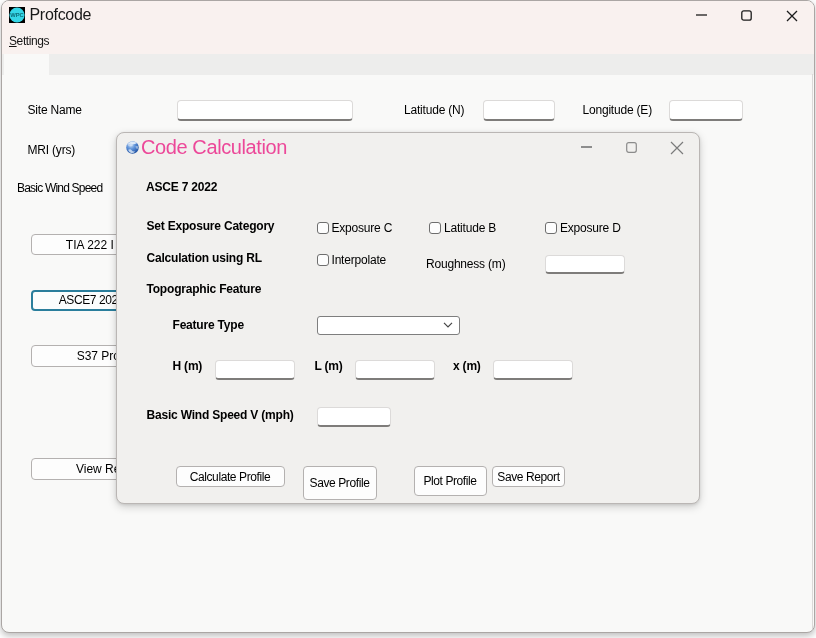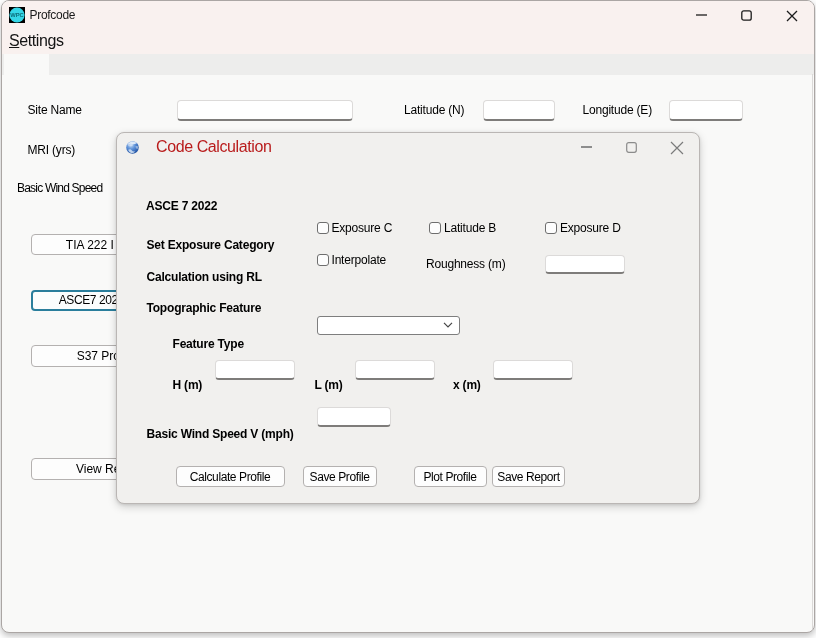--- a/index.html
+++ b/index.html
@@ -7,21 +7,21 @@
   .abs { position:absolute; }
   #win { position:absolute; left:1px; top:0px; width:813.5px; height:633px;
          background:#f9f9f8; border:1px solid #aba6a4; border-radius:8px;
          box-shadow:0 3px 7px rgba(0,0,0,0.26); overflow:hidden; }
   #titlebar { position:absolute; left:0; top:0; width:100%; height:30px; background:#f9f1ef; }
   #menubar  { position:absolute; left:0; top:30px; width:100%; height:23px; background:#f9f1ef; }
   #tabstrip { position:absolute; left:0; top:53px; width:100%; height:21px; background:#ededec; }
   #tabsel   { position:absolute; left:2px; top:53px; width:45px; height:21px; background:#f9f9f8; }
   #pageborder { position:absolute; left:1px; top:73px; width:810px; height:557px; border-right:1px solid #dbd9d8; }
   .lbl { position:absolute; font-size:12px; line-height:12px; color:#000; white-space:nowrap; letter-spacing:-0.2px; }
-  .b { font-weight:bold;margin-top:19px; }
+  .b { font-weight:bold; }
   .tb { position:absolute; background:#fff; border:1px solid #dcdad9; border-bottom:2px solid #7e7c7a; border-radius:4px; }
   .btn { position:absolute; background:#fdfdfd; border:1px solid #b4b1b0; border-radius:4px;
          font-size:12px; color:#000; display:flex; align-items:center; justify-content:center; white-space:nowrap; letter-spacing:-0.4px; }
   .cb { position:absolute; width:12px; height:12px; background:#fdfdfd; border:1px solid #6e6e6e; border-radius:3px; }
   #dlg { position:absolute; left:116px; top:132px; width:584px; height:372px; background:#f1f0ee;
          border:1px solid #bab6b4; border-radius:8px;
          box-shadow:0 3px 9px rgba(0,0,0,0.17), 0 1px 3px rgba(0,0,0,0.10); }
   svg { display:block; }
 </style>
 </head>
@@ -32,33 +32,33 @@
   <div id="tabstrip"></div>
   <div id="tabsel"></div>
   <div id="pageborder"></div>
 </div>
 
 <svg class="abs" style="left:9px;top:7px" width="16" height="16" viewBox="0 0 16 16">
   <rect x="0" y="0" width="16" height="16" fill="#000"></rect>
   <circle cx="8" cy="8" r="7.6" fill="#35d6e6"></circle>
   <text x="8" y="10.2" font-size="5.8" font-weight="bold" text-anchor="middle" fill="#0b6d7a" font-family="Liberation Sans">WPC</text>
 </svg>
-<div class="lbl" style="left:29.5px;top:6.5px;font-size:12px;line-height:16px;color:#191919;letter-spacing:-0.3px">Profcode</div>
+<div class="lbl" style="left:29.5px;top:6.5px;font-size:16px;line-height:16px;color:#191919;letter-spacing:-0.3px">Profcode</div>
 
 <svg class="abs" style="left:696px;top:14px" width="11" height="2" viewBox="0 0 11 2">
     <path d="M0 1 H11" stroke="#1c1c1c" stroke-width="1.3"></path>
   </svg>
 <svg class="abs" style="left:741px;top:10px" width="11" height="11" viewBox="0 0 11 11">
     <rect x="0.8" y="0.8" width="9.4" height="9.4" rx="2" fill="none" stroke="#1c1c1c" stroke-width="1.3"></rect>
   </svg>
 <svg class="abs" style="left:786px;top:10px" width="12" height="12" viewBox="0 0 12 12">
     <path d="M1 1 L11 11 M11 1 L1 11" stroke="#1c1c1c" stroke-width="1.3"></path>
   </svg>
 
-<div class="lbl" style="left:9px;top:33.2px;font-size:16px;line-height:16px;color:#141414;letter-spacing:-0.4px"><span style="text-decoration:underline">S</span>ettings</div>
+<div class="lbl" style="left:9px;top:33.2px;font-size:12px;line-height:16px;color:#141414;letter-spacing:-0.4px"><span style="text-decoration:underline">S</span>ettings</div>
 
 <div class="lbl" style="left:27.5px;top:104px">Site Name</div>
 <div class="tb" style="left:176.5px;top:99.5px;width:176px;height:21px"></div>
 <div class="lbl" style="left:404px;top:104px">Latitude (N)</div>
 <div class="tb" style="left:482.5px;top:99.5px;width:72.5px;height:21px"></div>
 <div class="lbl" style="left:582.5px;top:104px">Longitude (E)</div>
 <div class="tb" style="left:669px;top:99.5px;width:73.5px;height:21px"></div>
 <div class="lbl" style="left:27.5px;top:143.5px">MRI (yrs)</div>
 <div class="lbl" style="left:17px;top:181.5px;letter-spacing:-0.8px">Basic Wind Speed</div>
 
@@ -76,21 +76,21 @@
       <stop offset="45%" stop-color="#5c90d8"></stop>
       <stop offset="100%" stop-color="#1d4d9e"></stop>
     </radialGradient>
   </defs>
   <circle cx="8" cy="8" r="7.7" fill="url(#g)"></circle>
   <path d="M1.2 5.6 Q4 2.2 7.6 3.6 Q10.8 4.8 13.8 2.6 Q10.8 0.2 7 0.7 Q3 1.6 1.2 5.6 Z" fill="#e8f1fb" opacity="0.9"></path>
   <path d="M2.6 10.8 Q5.6 9.2 7 11.4 Q8.2 13.4 11.4 12.8 Q9 15.4 5.6 14.4 Q3.4 13.2 2.6 10.8 Z" fill="#d8e6f6" opacity="0.85"></path>
   <path d="M11.5 6.5 Q13 5.5 14.8 6.5 Q15.2 8.5 14 10 Q12 9.5 11.5 6.5 Z" fill="#cfe0f3" opacity="0.55"></path>
   <ellipse cx="5.4" cy="4.6" rx="3.4" ry="2.2" fill="#ffffff" opacity="0.35"></ellipse>
 </svg>
-<div class="lbl" style="left:156px;top:139px;font-size:16px;line-height:16px;color:#b91c1c;letter-spacing:-0.4px">Code Calculation</div>
+<div class="lbl" style="left:141px;top:139px;font-size:20px;line-height:16px;color:#ec4899;letter-spacing:-0.4px">Code Calculation</div>
 <div class="abs" style="left:580.5px;top:146.2px;width:11px;height:1.4px;background:#8d8d8d"></div>
 <svg class="abs" style="left:626px;top:142px" width="11" height="11" viewBox="0 0 11 11">
     <rect x="0.7" y="0.7" width="9.6" height="9.6" rx="2" fill="none" stroke="#8b8b8b" stroke-width="1.2"></rect>
   </svg>
 <svg class="abs" style="left:670px;top:141px" width="14" height="14" viewBox="0 0 14 14">
     <path d="M1 1 L13 13 M13 1 L1 13" stroke="#7b7b7b" stroke-width="1.2"></path>
   </svg>
 
 <div class="lbl b" style="left:146px;top:181px">ASCE 7 2022</div>
 
@@ -120,15 +120,15 @@
 <div class="tb" style="left:214.5px;top:360px;width:80px;height:19.5px"></div>
 <div class="lbl b" style="left:314.5px;top:359.5px">L (m)</div>
 <div class="tb" style="left:354.5px;top:360px;width:80px;height:19.5px"></div>
 <div class="lbl b" style="left:453px;top:359.5px">x (m)</div>
 <div class="tb" style="left:493px;top:360px;width:80px;height:19.5px"></div>
 
 <div class="lbl b" style="left:146.5px;top:409px">Basic Wind Speed V (mph)</div>
 <div class="tb" style="left:316.5px;top:407px;width:74.5px;height:19.5px"></div>
 
 <div class="btn" style="left:175.5px;top:466px;width:109px;height:21px">Calculate Profile</div>
-<div class="btn" style="left:302.5px;top:466px;width:74px;height:21px">Save Profile</div>
-<div class="btn" style="left:413.5px;top:466px;width:73px;height:21px">Plot Profile</div>
+<div class="btn" style="left:302.5px;top:466px;width:74px;height:34px">Save Profile</div>
+<div class="btn" style="left:413.5px;top:466px;width:73px;height:30px">Plot Profile</div>
 <div class="btn" style="left:492px;top:466px;width:73px;height:21px">Save Report</div>
 
 </body></html>

